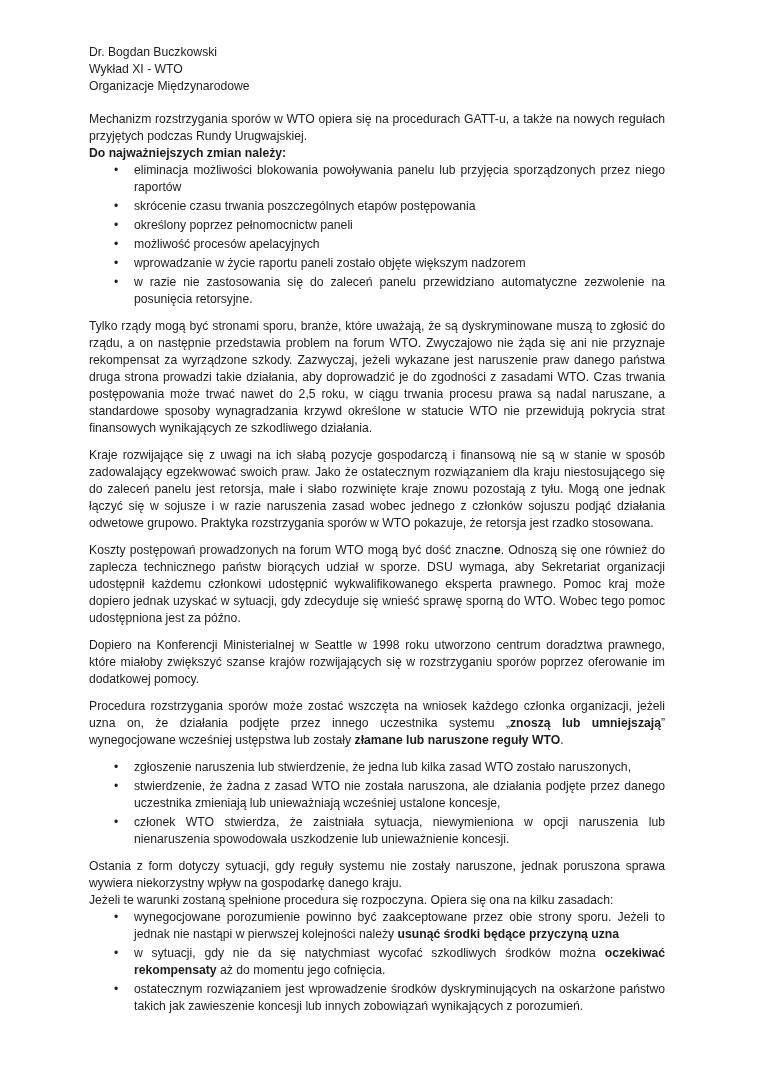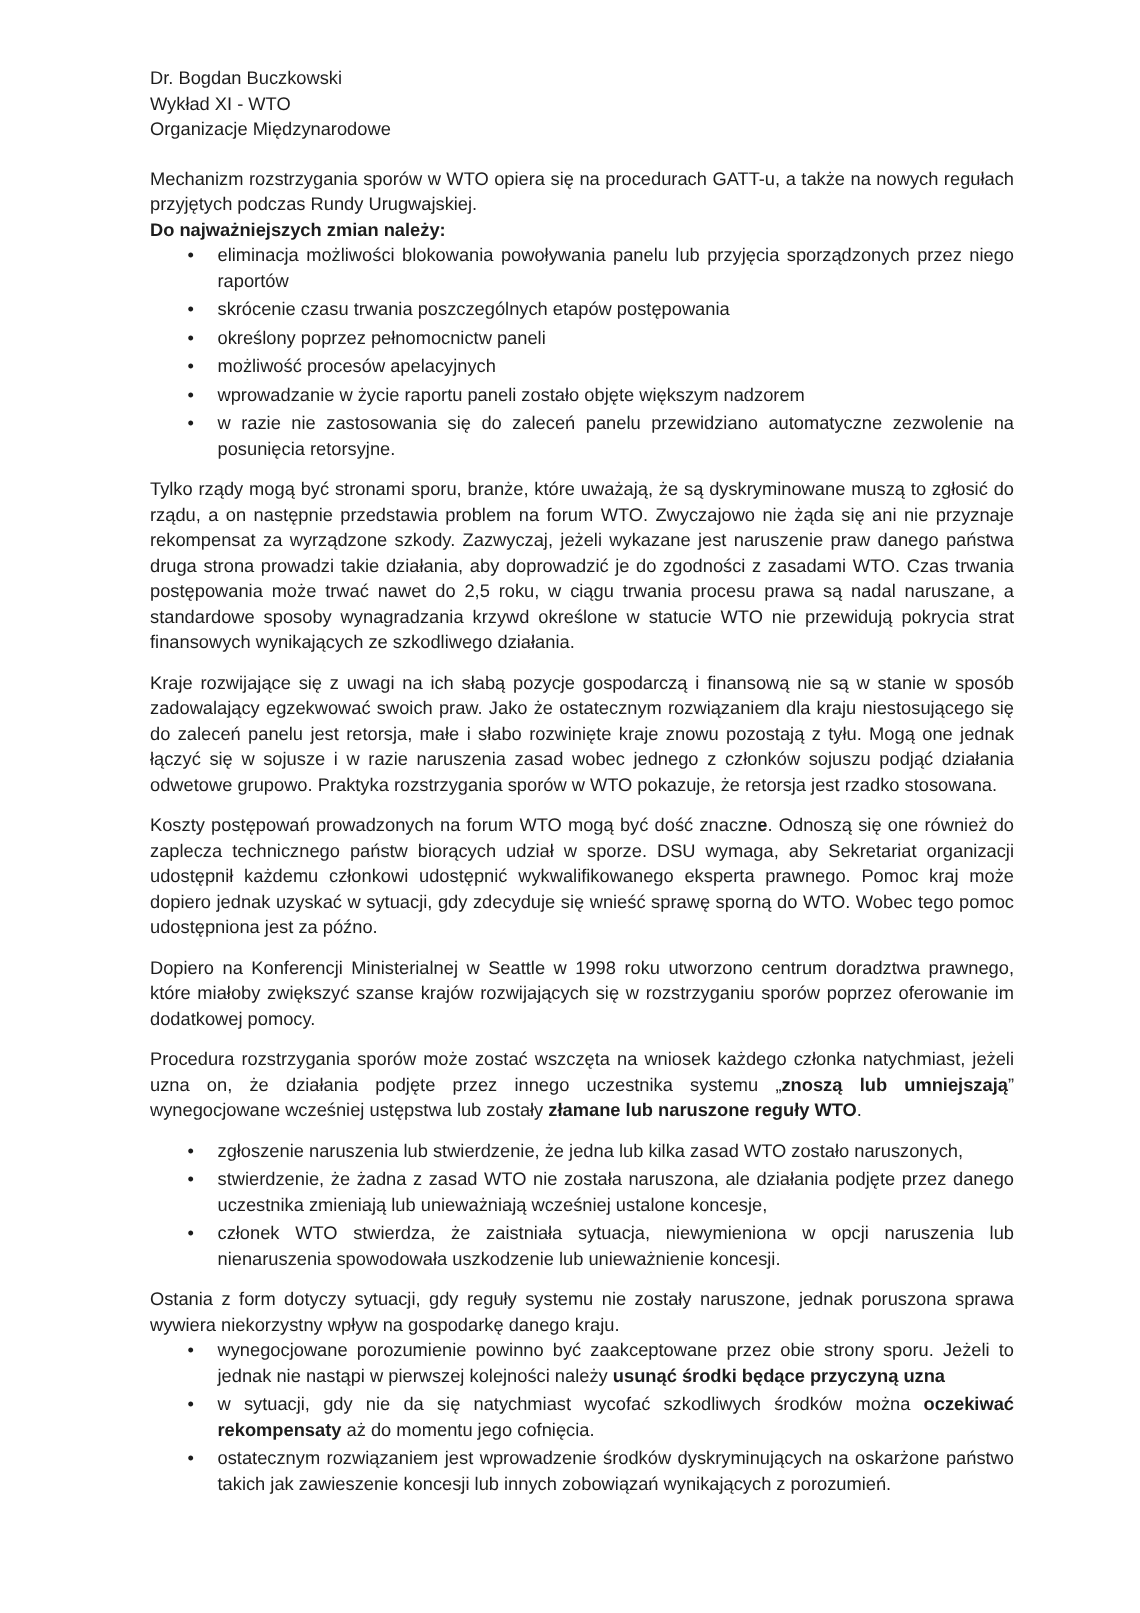--- a/index.html
+++ b/index.html
@@ -17,21 +17,21 @@
     width: 760px;
     height: 1075px;
     background: #ffffff;
     font-family: "Liberation Sans", sans-serif;
     font-size: 12.2px;
     line-height: 17px;
     color: #1d1d1d;
   }
   .content {
     position: absolute;
-    left: 100px;
+    left: 89px;
     top: 44px;
     width: 576px;
   }
   .header {
     margin: 0 0 16px 0;
   }
   .header div {
     margin: 0;
   }
   .para {
@@ -106,39 +106,40 @@
     </div>
 
     <p class="para">Tylko rządy mogą być stronami sporu, branże, które uważają, że są dyskryminowane muszą to zgłosić do rządu, a on następnie przedstawia problem na forum WTO. Zwyczajowo nie żąda się ani nie przyznaje rekompensat za wyrządzone szkody. Zazwyczaj, jeżeli wykazane jest naruszenie praw danego państwa druga strona prowadzi takie działania, aby doprowadzić je do zgodności z zasadami WTO. Czas trwania postępowania może trwać nawet do 2,5 roku, w ciągu trwania procesu prawa są nadal naruszane, a standardowe sposoby wynagradzania krzywd określone w statucie WTO nie przewidują pokrycia strat finansowych wynikających ze szkodliwego działania.</p>
 
     <p class="para">Kraje rozwijające się z uwagi na ich słabą pozycje gospodarczą i finansową nie są w stanie w sposób zadowalający egzekwować swoich praw. Jako że ostatecznym rozwiązaniem dla kraju niestosującego się do zaleceń panelu jest retorsja, małe i słabo rozwinięte kraje znowu pozostają z tyłu. Mogą one jednak łączyć się w sojusze i w razie naruszenia zasad wobec jednego z członków sojuszu podjąć działania odwetowe grupowo. Praktyka rozstrzygania sporów w WTO pokazuje, że retorsja jest rzadko stosowana.</p>
 
     <p class="para"><span>Koszty postępowań prowadzonych na forum WTO mogą być dość znaczn</span><span class="b">e</span><span>. Odnoszą się one również do zaplecza technicznego państw biorących udział w sporze. DSU wymaga, aby Sekretariat organizacji udostępnił każdemu członkowi udostępnić wykwalifikowanego eksperta prawnego. Pomoc kraj może dopiero jednak uzyskać w sytuacji, gdy zdecyduje się wnieść sprawę sporną do WTO. Wobec tego pomoc udostępniona jest za późno.</span></p>
 
     <p class="para">Dopiero na Konferencji Ministerialnej w Seattle w 1998 roku utworzono centrum doradztwa prawnego, które miałoby zwiększyć szanse krajów rozwijających się w rozstrzyganiu sporów poprzez oferowanie im dodatkowej pomocy.</p>
 
-    <p class="para"><span>Procedura rozstrzygania sporów może zostać wszczęta na wniosek każdego członka natychmiast, jeżeli uzna on, że działania podjęte przez innego uczestnika systemu „</span><span class="b">znoszą lub umniejszają</span><span>” wynegocjowane wcześniej ustępstwa lub zostały </span><span class="b">złamane lub naruszone reguły WTO</span><span>.</span></p>
+    <p class="para"><span>Procedura rozstrzygania sporów może zostać wszczęta na wniosek każdego członka organizacji, jeżeli uzna on, że działania podjęte przez innego uczestnika systemu „</span><span class="b">znoszą lub umniejszają</span><span>” wynegocjowane wcześniej ustępstwa lub zostały </span><span class="b">złamane lub naruszone reguły WTO</span><span>.</span></p>
 
 
     <div class="list">
       <div class="li">
         <span class="dot">•</span>
         <span class="li-text">zgłoszenie naruszenia lub stwierdzenie, że jedna lub kilka zasad WTO zostało naruszonych,</span>
       </div>
       <div class="li">
         <span class="dot">•</span>
         <span class="li-text">stwierdzenie, że żadna z zasad WTO nie została naruszona, ale działania podjęte przez danego uczestnika zmieniają lub unieważniają wcześniej ustalone koncesje,</span>
       </div>
       <div class="li">
         <span class="dot">•</span>
         <span class="li-text">członek WTO stwierdza, że zaistniała sytuacja, niewymieniona w opcji naruszenia lub nienaruszenia spowodowała uszkodzenie lub unieważnienie koncesji.</span>
       </div>
     </div>
 
     <p class="para mb0">Ostania z form dotyczy sytuacji, gdy reguły systemu nie zostały naruszone, jednak poruszona sprawa wywiera niekorzystny wpływ na gospodarkę danego kraju.</p>
+    <p class="para mb0">Jeżeli te warunki zostaną spełnione procedura się rozpoczyna. Opiera się ona na kilku zasadach:</p>
 
     <div class="list mb0">
       <div class="li">
         <span class="dot">•</span>
         <span class="li-text"><span>wynegocjowane porozumienie powinno być zaakceptowane przez obie strony sporu. Jeżeli to jednak nie nastąpi w pierwszej kolejności należy </span><span class="b">usunąć środki będące przyczyną uzna</span><span></span></span>
       </div>
       <div class="li">
         <span class="dot">•</span>
         <span class="li-text"><span>w sytuacji, gdy nie da się natychmiast wycofać szkodliwych środków można </span><span class="b">oczekiwać rekompensaty</span><span> aż do momentu jego cofnięcia.</span></span>
       </div>

